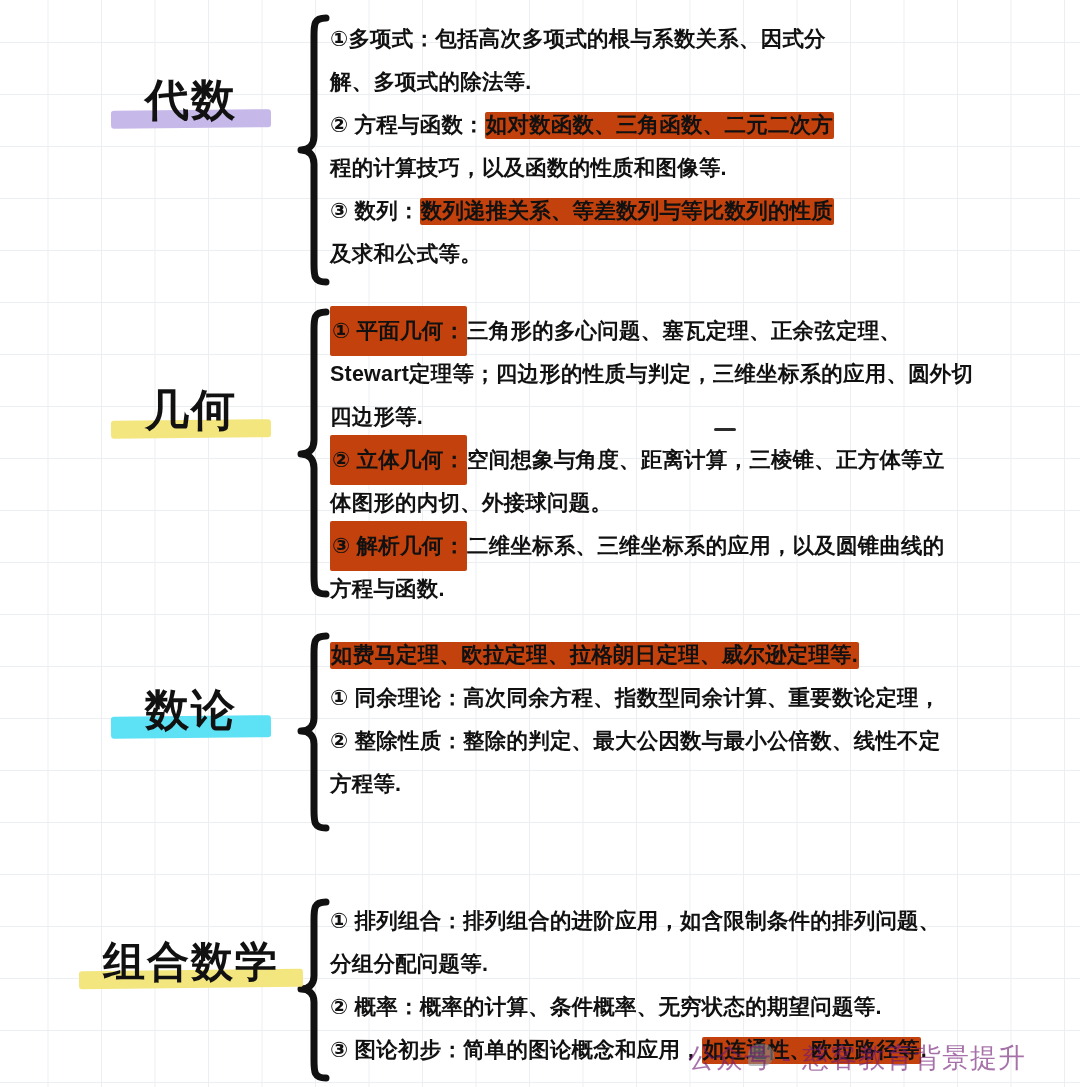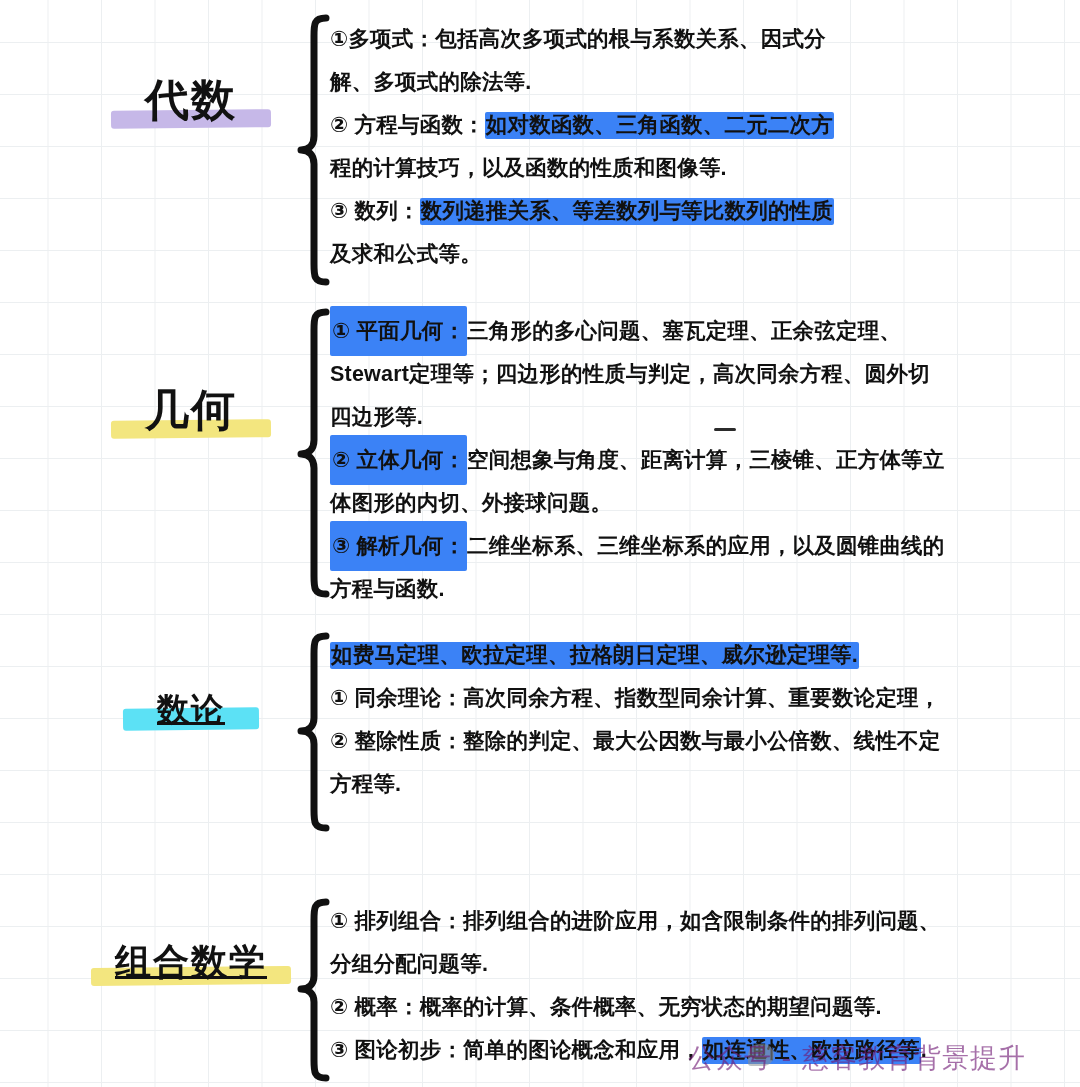--- a/index.html
+++ b/index.html
@@ -61,21 +61,21 @@
     color:#111;
     font-weight:bold;
   }
   .line{
     font-size:21.5px;
     line-height:43px;
     white-space:nowrap;
     letter-spacing:.2px;
   }
   mark{
-    background:#3b82f6;
+    background:#c2410c;
     color:#111;
     padding:1px 1px 2px 1px;
     border-radius:2px;
   }
   mark.tight{padding:13px 2px;}
 
   
   .dash{
     position:absolute;left:714px;top:430px;
     width:22px;height:3px;background:#2b2b2b;border-radius:2px;
@@ -130,53 +130,53 @@
         <span class="txt">几何</span>
       </div>
     </div>
     <div class="brace" style="left:296px;top:8px;height:290px;">
       <svg width="34" height="290" viewBox="0 0 34 290" fill="none" aria-hidden="true">
         <path d="M30 4 C18 4 18 10 18 22 L18 132 C18 142 12 146 5 146 C12 146 18 150 18 160 L18 268 C18 280 18 286 30 286" stroke="#111" stroke-width="7" stroke-linecap="round" stroke-linejoin="round"></path>
       </svg>
     </div>
     <div class="content" style="top:10px;">
       <div class="line"><mark class="tight">① 平面几何：</mark>三角形的多心问题、塞瓦定理、正余弦定理、</div>
-      <div class="line">Stewart定理等；四边形的性质与判定，高次同余方程、圆外切</div>
+      <div class="line">Stewart定理等；四边形的性质与判定，三维坐标系的应用、圆外切</div>
       <div class="line">四边形等.</div>
       <div class="line"><mark class="tight">② 立体几何：</mark>空间想象与角度、距离计算，三棱锥、正方体等立</div>
       <div class="line">体图形的内切、外接球问题。</div>
       <div class="line"><mark class="tight">③ 解析几何：</mark>二维坐标系、三维坐标系的应用，以及圆锥曲线的</div>
       <div class="line">方程与函数.</div>
     </div>
     <div class="dash" style="left:714px;top:128px;"></div>
   </div>
 
   <div class="section" style="top:620px;height:270px;">
     <div class="label-wrap" style="top:40px;height:100px;">
-      <div class="label" style="font-size:32px;text-decoration:underline;">
+      <div class="label" style="font-size:44px;">
         <span class="hl" style="background:#5ce1f5;height:22px;"></span>
         <span class="txt">数论</span>
       </div>
     </div>
     <div class="brace" style="left:296px;top:12px;height:200px;">
       <svg width="34" height="200" viewBox="0 0 34 200" fill="none" aria-hidden="true">
         <path d="M30 4 C18 4 18 10 18 22 L18 86 C18 95 12 99 5 99 C12 99 18 103 18 112 L18 178 C18 190 18 196 30 196" stroke="#111" stroke-width="7" stroke-linecap="round" stroke-linejoin="round"></path>
       </svg>
     </div>
     <div class="content" style="top:14px;">
       <div class="line"><mark>如费马定理、欧拉定理、拉格朗日定理、威尔逊定理等.</mark></div>
       <div class="line">① 同余理论：高次同余方程、指数型同余计算、重要数论定理，</div>
       <div class="line">② 整除性质：整除的判定、最大公因数与最小公倍数、线性不定</div>
       <div class="line">方程等.</div>
     </div>
   </div>
 
   <div class="section" style="top:890px;height:197px;">
     <div class="label-wrap" style="top:22px;height:100px;">
-      <div class="label" style="font-size:36px;text-decoration:underline;">
+      <div class="label" style="font-size:42px;">
         <span class="hl" style="background:#f3e67f;left:-18px;right:-18px;"></span>
         <span class="txt">组合数学</span>
       </div>
     </div>
     <div class="brace" style="left:296px;top:8px;height:184px;">
       <svg width="34" height="184" viewBox="0 0 34 184" fill="none" aria-hidden="true">
         <path d="M30 4 C18 4 18 10 18 22 L18 78 C18 87 12 91 5 91 C12 91 18 95 18 104 L18 162 C18 174 18 180 30 180" stroke="#111" stroke-width="7" stroke-linecap="round" stroke-linejoin="round"></path>
       </svg>
     </div>
     <div class="content" style="top:10px;">

